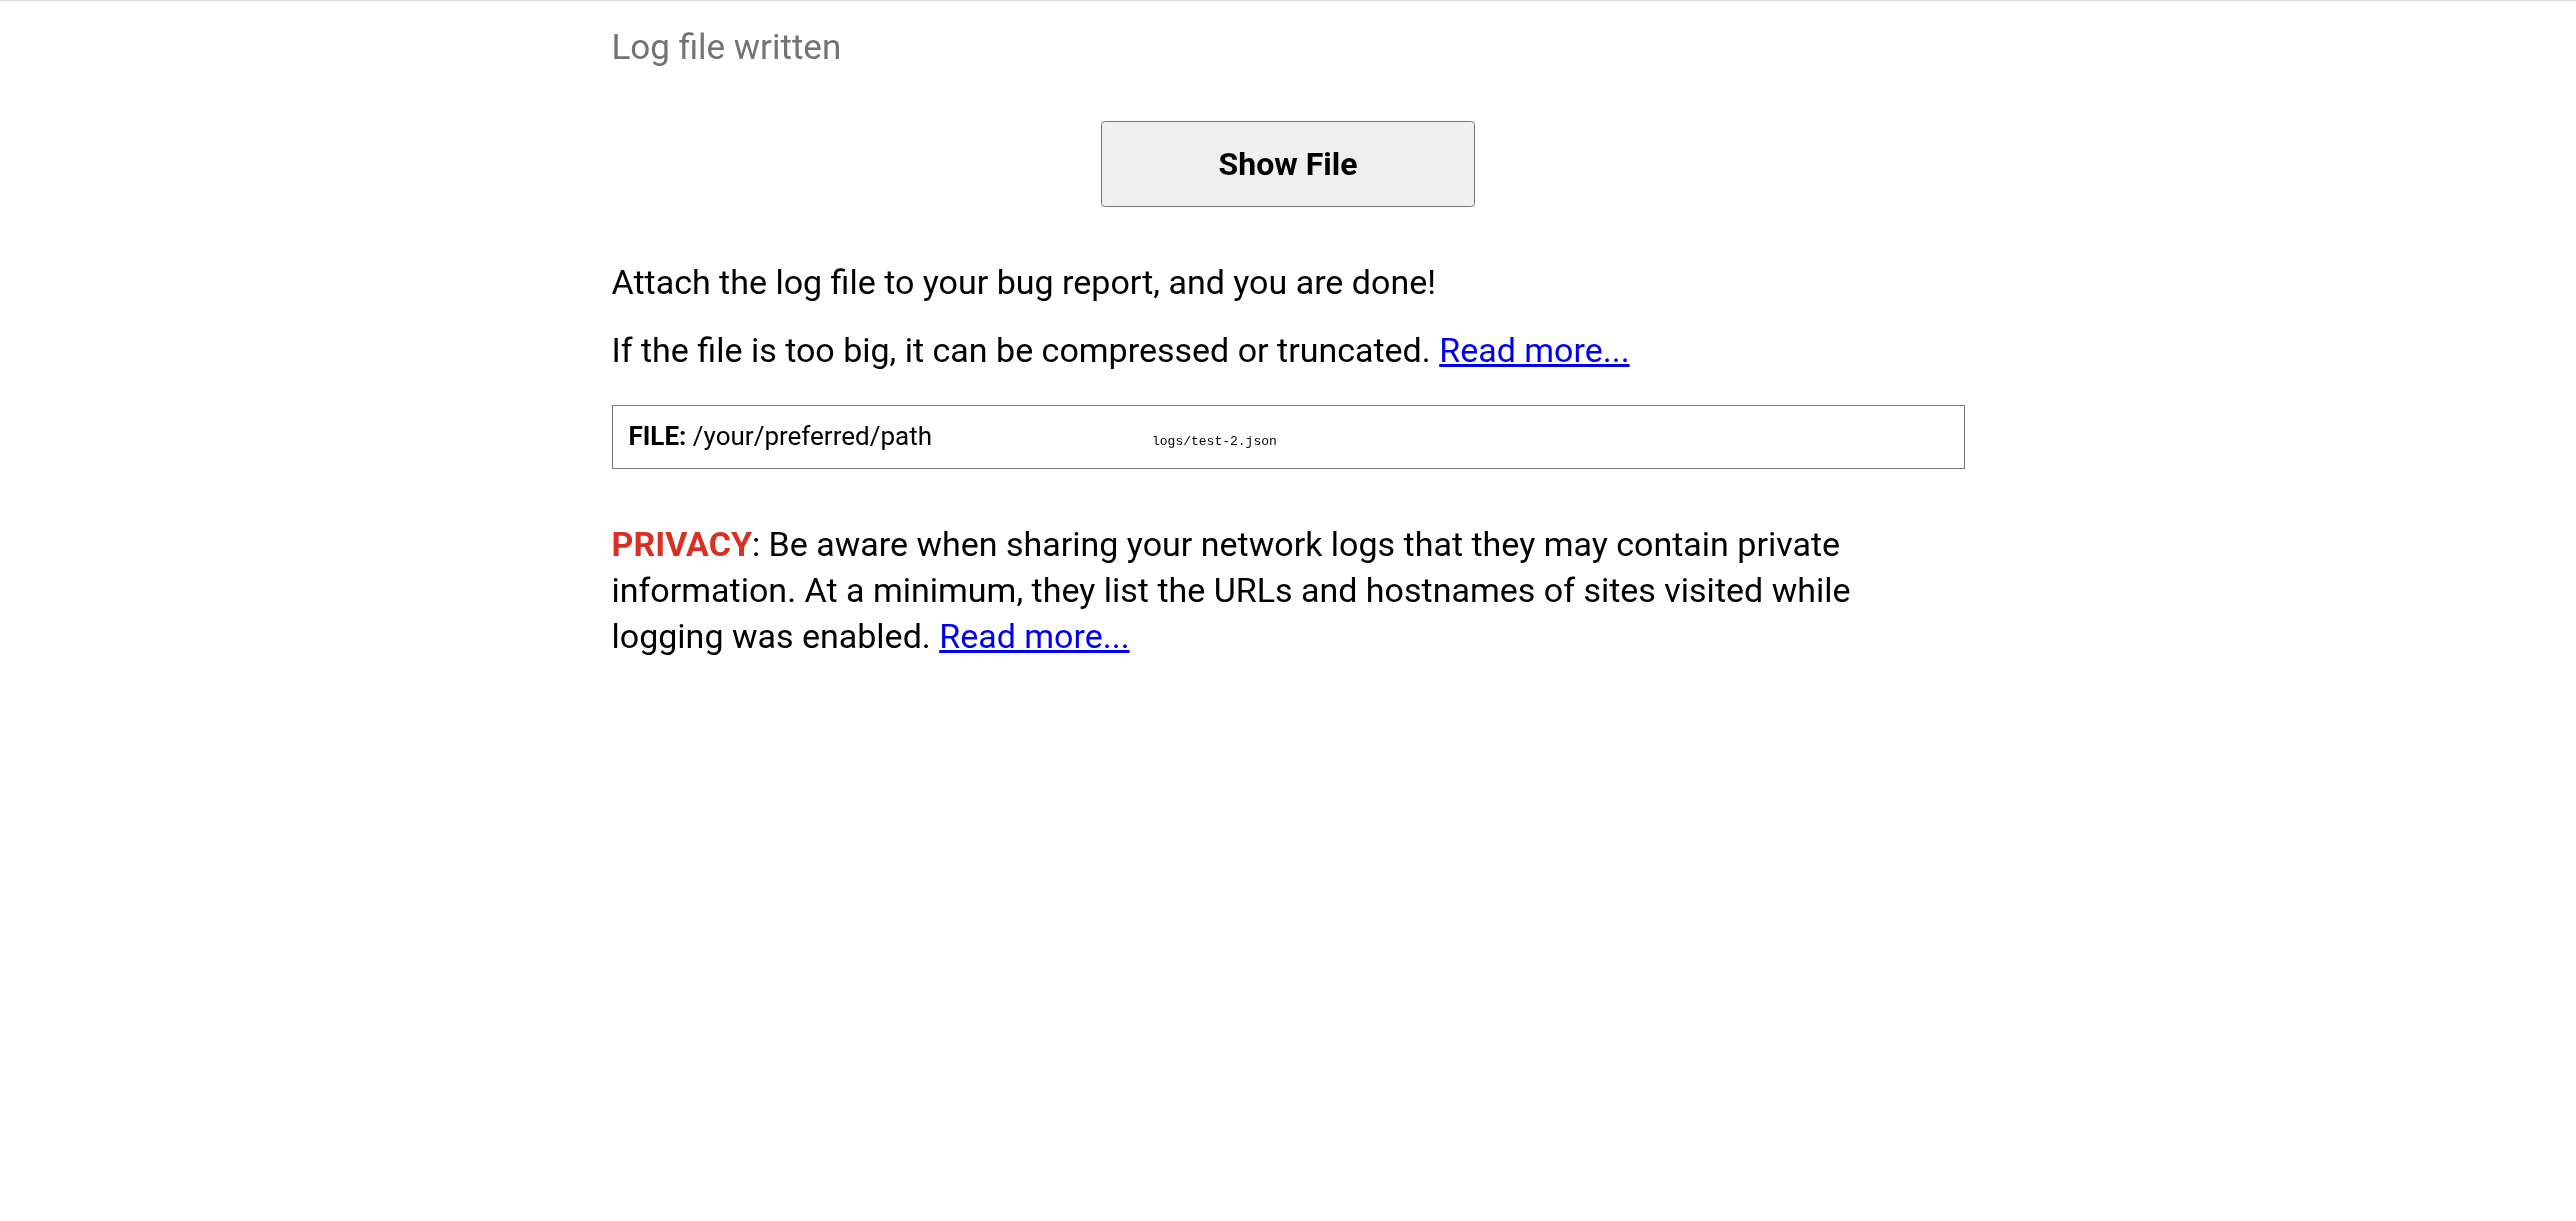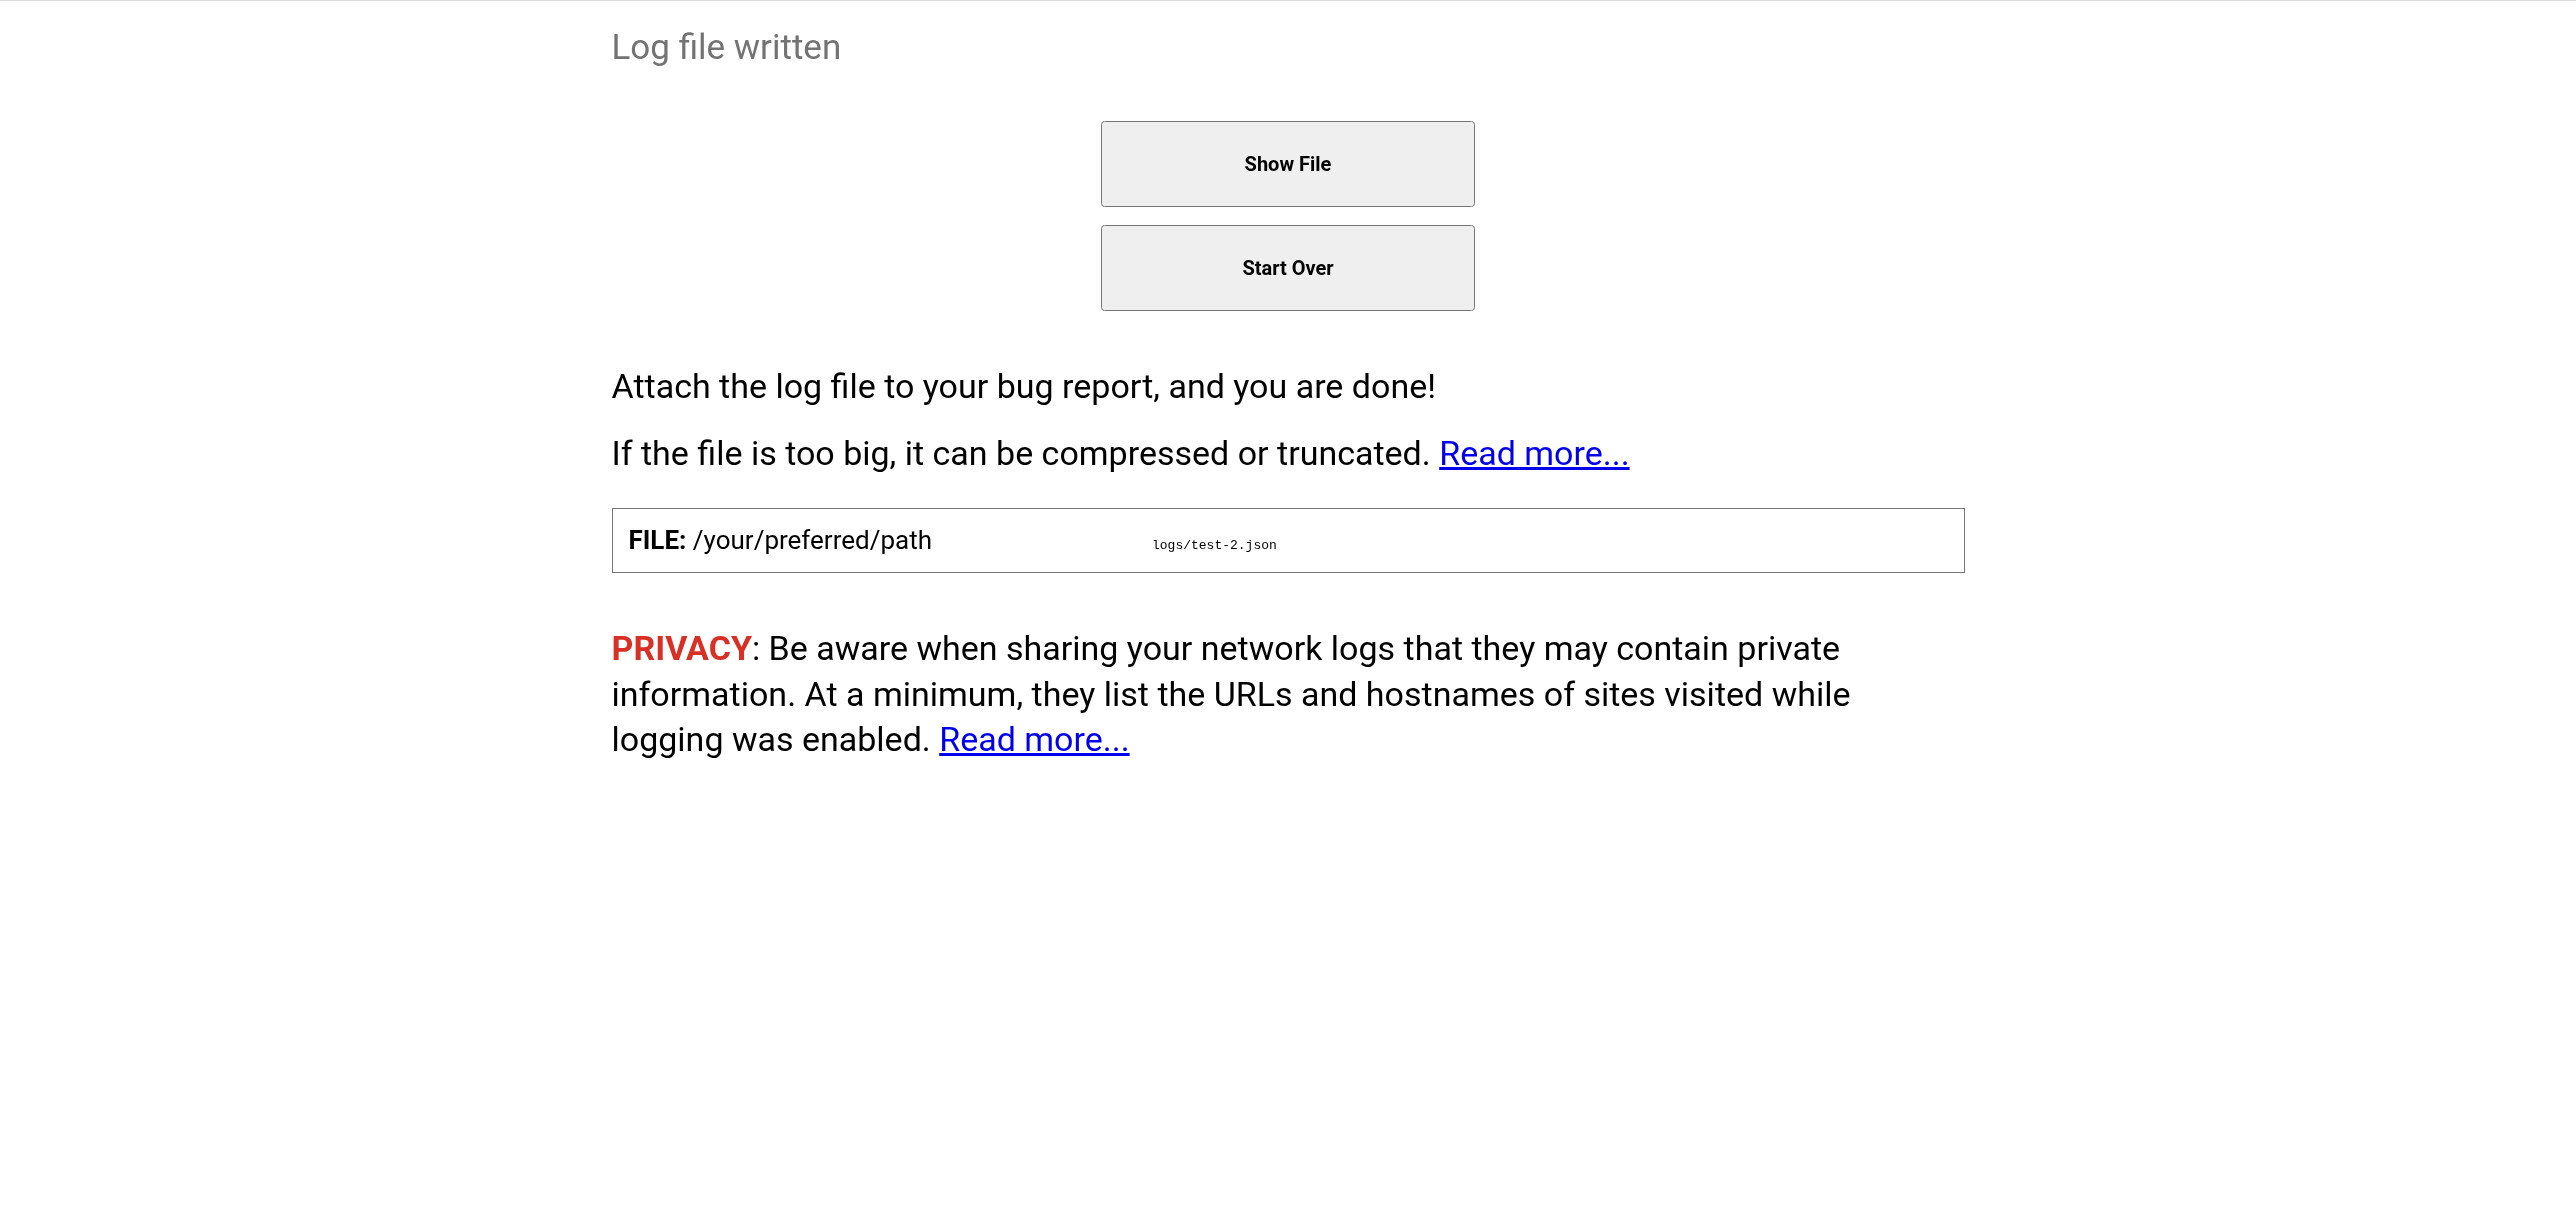--- a/index.html
+++ b/index.html
@@ -26,21 +26,21 @@
       margin: 0 0 53px 0;
     }
     .button-row {
       display: flex;
       justify-content: center;
       margin-bottom: 17.6px;
     }
     button {
       width: 374px;
       height: 86px;
-      font-size: 20px;
+      font-size: 32px;
       font-weight: 700;
       font-family: inherit;
       background: #efefef;
       border: 0.9px solid #767676;
       border-radius: 3.5px;
       cursor: pointer;
       color: #000;
     }
     p {
       margin: 0 0 22px 0;
@@ -82,23 +82,20 @@
 <body>
 
 <div class="container">
 
   <h1>Log file written</h1>
 
   <div class="buttons-wrap">
     <div class="button-row">
       <button>Show File</button>
     </div>
-    <div class="button-row">
-      <button>Start Over</button>
-    </div>
   </div>
 
   <p>Attach the log file to your bug report, and you are done!</p>
 
   <p>
     <span>If the file is too big, it can be compressed or truncated. </span><a href="#">Read more...</a>
   </p>
 
   <div class="info-box">
     <div>

